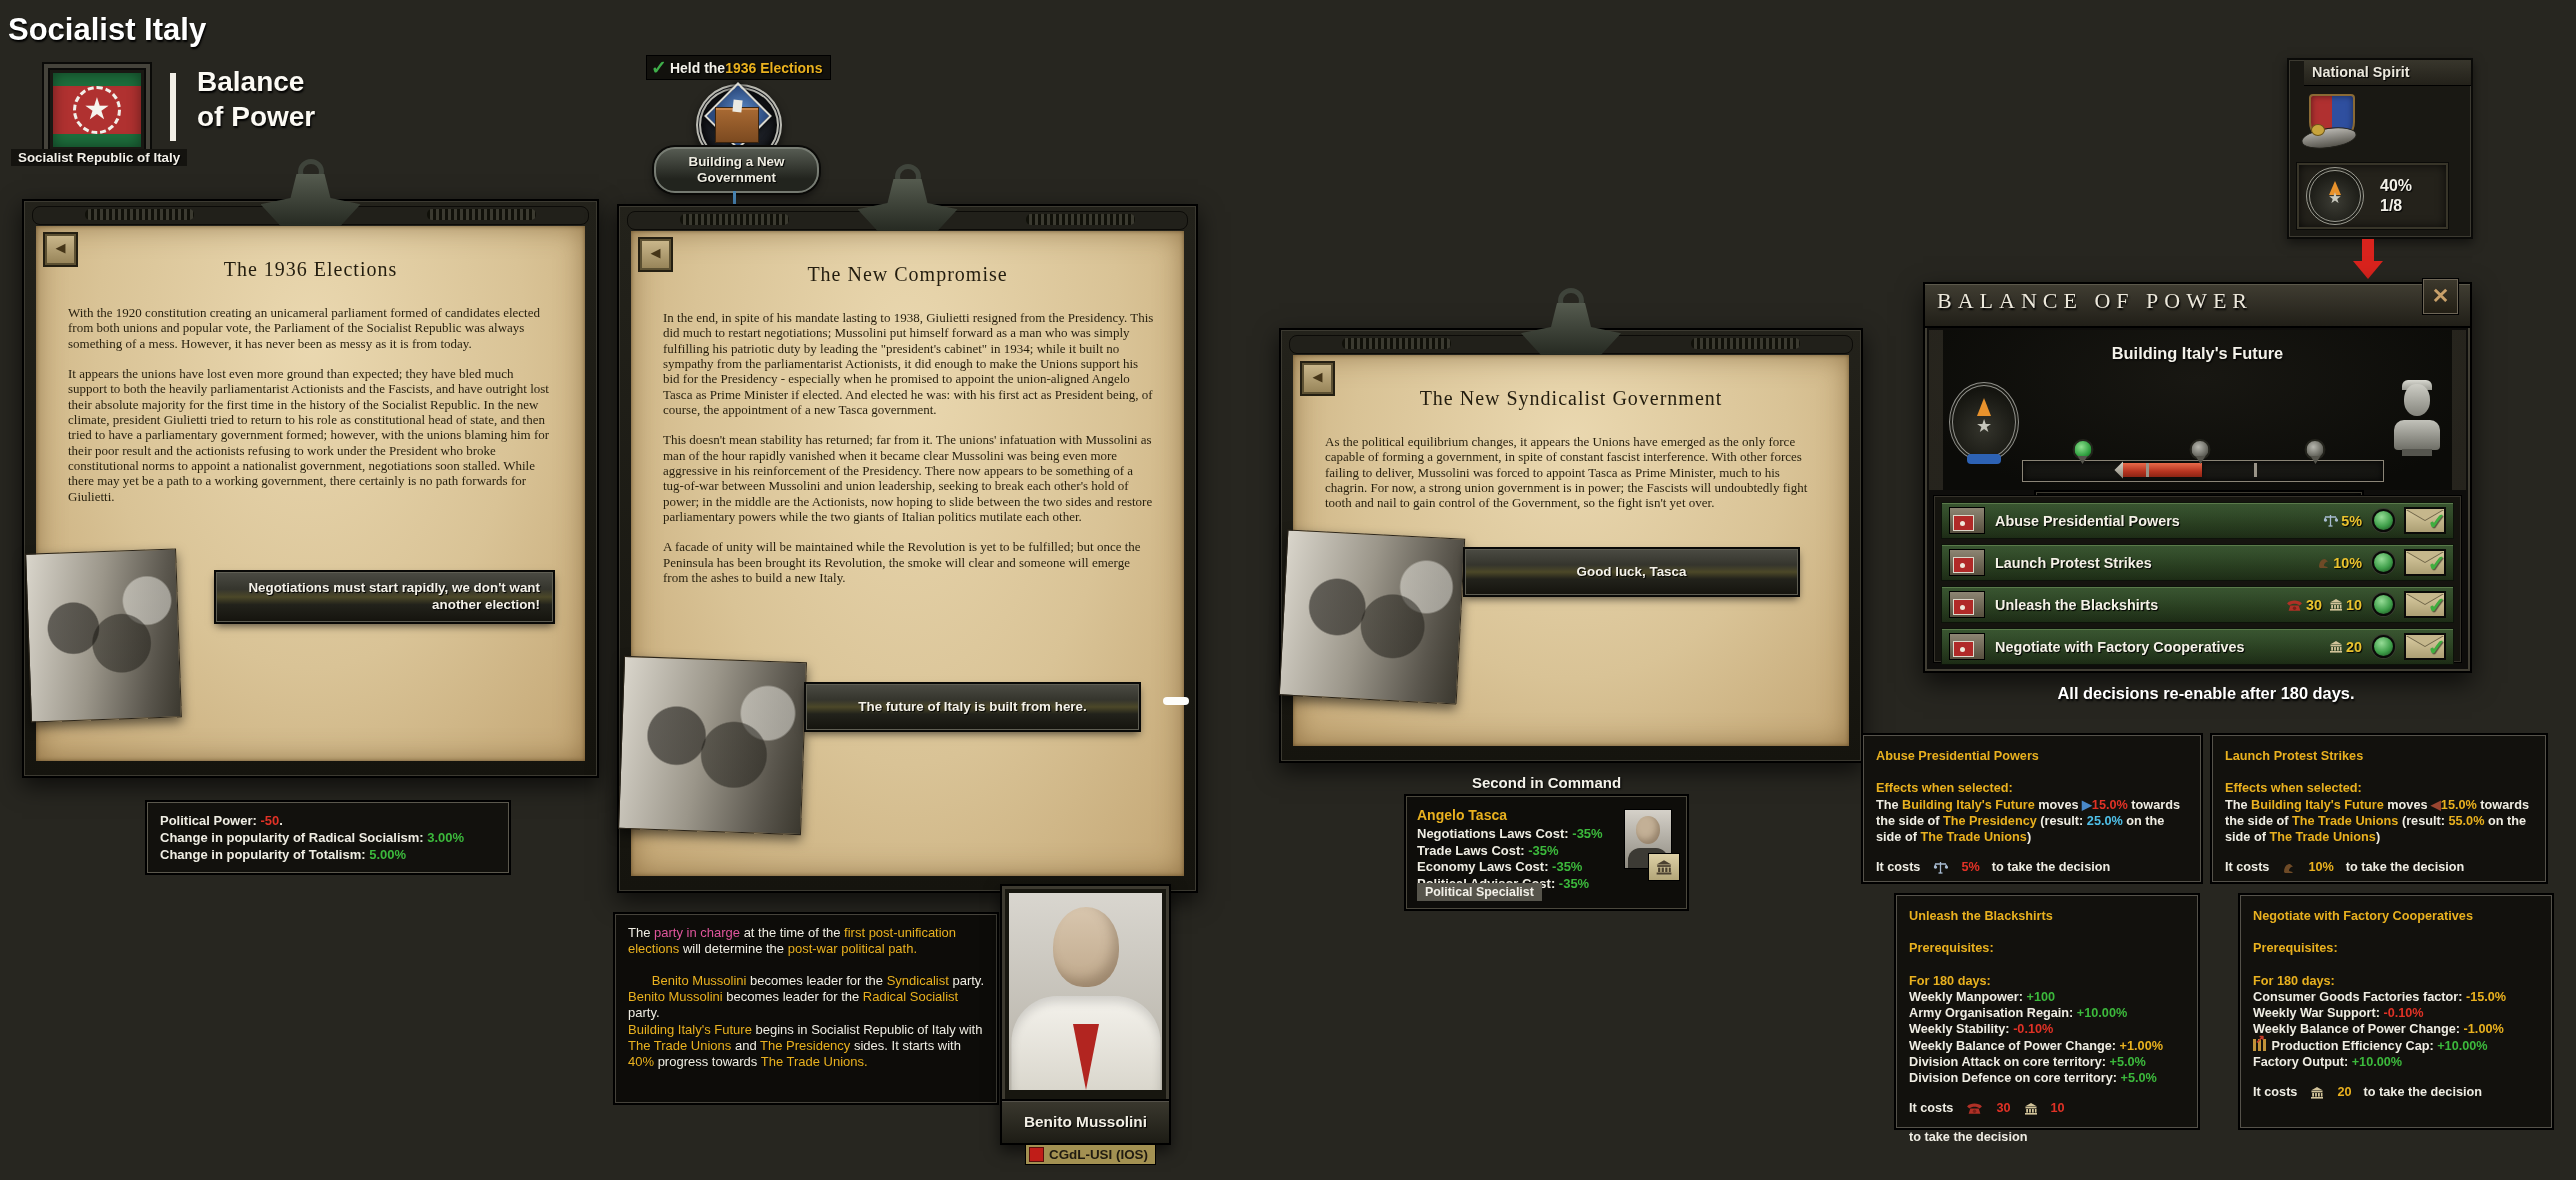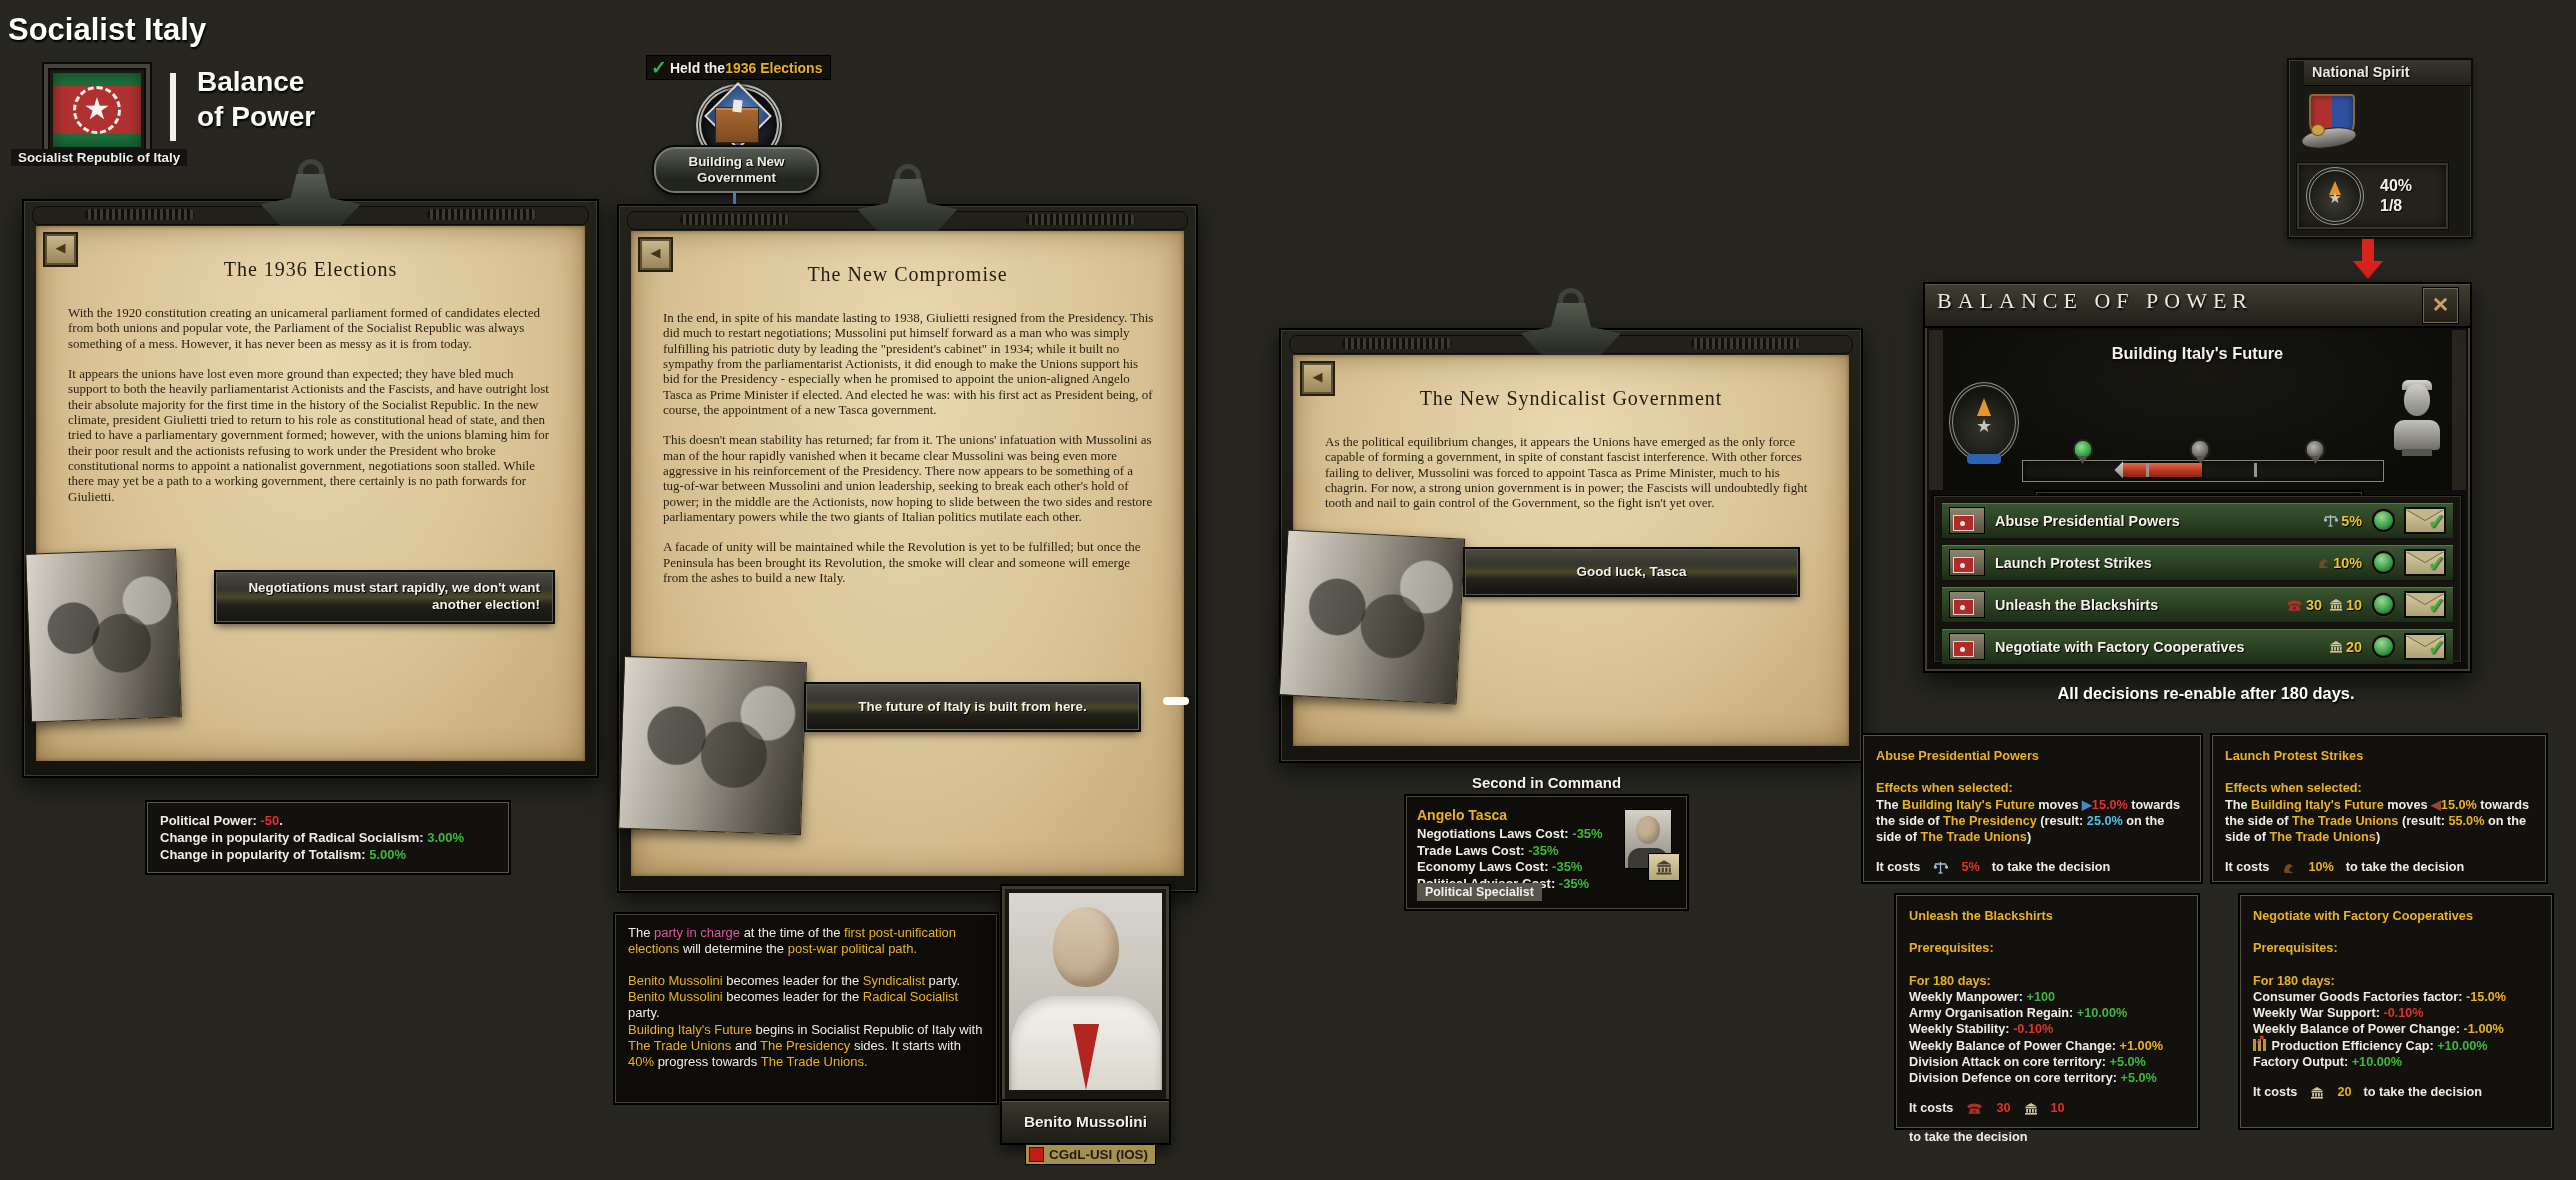--- a/index.html
+++ b/index.html
@@ -102,21 +102,21 @@
   .dtip .t-days{color:#e9b11f;margin:16px 0 0;}
   .dtip p.rich{margin:0;}
   .dtip .t-effect{margin:0;}
   .dtip .t-cost{margin:14px 0 0;display:flex;align-items:center;gap:12px;flex-wrap:wrap;}
   .dtip .t-cost svg{margin:0 1px;}
 
   
   .mus-box{left:615px;top:914px;width:382px;height:189px;background:#0d0c09;border:1px solid #46433b;
     box-shadow:0 0 0 2px #000;padding:10px 12px;font-size:13px;font-weight:normal;line-height:1.24;box-sizing:border-box;}
   .mus-box p{margin:0;}
-  .mus-box p.gap{margin-top:16px;}
+  .mus-box p.gap{margin-top:16px;text-align:right;}
 
   
   .port{left:1000px;top:884px;width:167px;height:257px;background:#17160f;border:2px solid #000;
     box-shadow:inset 0 0 0 3px #3d3a30, 0 6px 14px rgba(0,0,0,.6);}
   .port-img{position:absolute;left:7px;top:7px;right:7px;height:197px;overflow:hidden;
     background:linear-gradient(#d9d6cf,#b5b1a7);}
   .port-head{position:absolute;left:50%;top:14px;transform:translateX(-50%);width:66px;height:80px;
     border-radius:50% 50% 46% 46%;background:linear-gradient(#d8c6ae,#c0a98c);box-shadow:inset -6px -8px 12px rgba(90,70,50,.35);}
   .port-shirt{position:absolute;left:50%;bottom:-2px;transform:translateX(-50%);width:149px;height:96px;
     border-radius:46px 46px 0 0;background:linear-gradient(#f4f2ec,#d9d6cc);box-shadow:inset 0 6px 10px rgba(0,0,0,.15);}
@@ -167,21 +167,21 @@
   .red-arrow{left:2353px;top:239px;width:30px;height:40px;}
   .red-arrow .shaft{position:absolute;left:9px;top:0;width:12px;height:22px;background:#d9231d;}
   .red-arrow .head{position:absolute;left:0;top:22px;width:0;height:0;
     border-left:15px solid transparent;border-right:15px solid transparent;border-top:18px solid #d9231d;}
 
   
   .bop{left:1923px;top:282px;width:549px;height:391px;background:#0e0d0b;border:2px solid #000;
     box-shadow:inset 0 0 0 2px #413e34, 0 10px 24px rgba(0,0,0,.65);box-sizing:border-box;}
   .bop-header{position:absolute;left:0;right:0;top:0;height:44px;
     background:linear-gradient(#403d32,#211f18);border-bottom:2px solid #000;box-shadow:inset 0 1px 0 #5c594c;
-    display:flex;align-items:flex-start;padding:4px 12px;box-sizing:border-box;}
+    display:flex;align-items:flex-end;padding:12px 12px;box-sizing:border-box;}
   .bop-title{font-family:"Liberation Serif",serif;font-size:22px;letter-spacing:6px;color:#ece8db;text-shadow:1px 2px 2px #000;}
   .bop-close{margin-left:auto;width:33px;height:33px;background:linear-gradient(#3c382c,#231f15);
     border:1px solid #6e6657;box-shadow:0 0 0 1px #000;color:#c8a06a;font-size:21px;font-weight:bold;
     text-align:center;line-height:31px;cursor:pointer;}
   .bop-body{position:absolute;left:4px;right:4px;top:46px;height:160px;
     background:
       linear-gradient(90deg,rgba(60,56,46,.55) 0 14px,rgba(0,0,0,0) 14px calc(100% - 14px),rgba(60,56,46,.55) calc(100% - 14px)),
       radial-gradient(ellipse at 50% 30%,#181712,#0b0b08 80%);}
   .bop-focusname{position:absolute;left:0;right:0;top:14px;text-align:center;color:#f4f2ea;
     font-weight:bold;font-size:16.4px;text-shadow:1px 1px 2px #000;}

